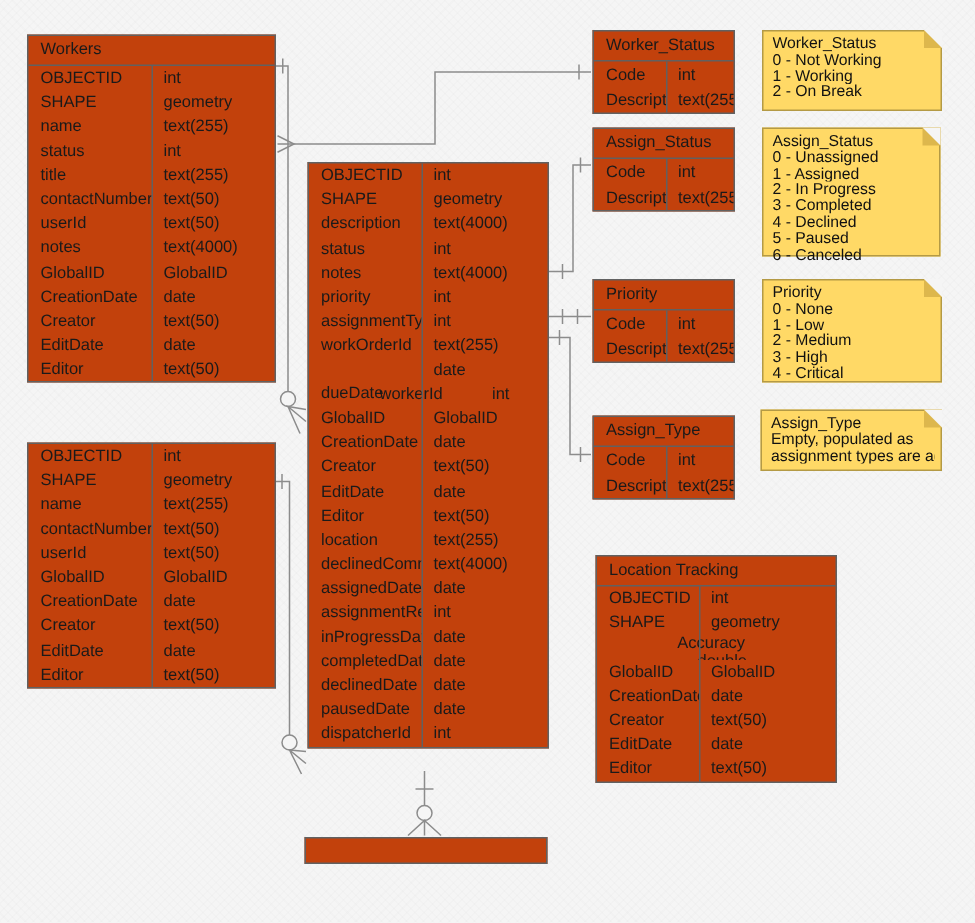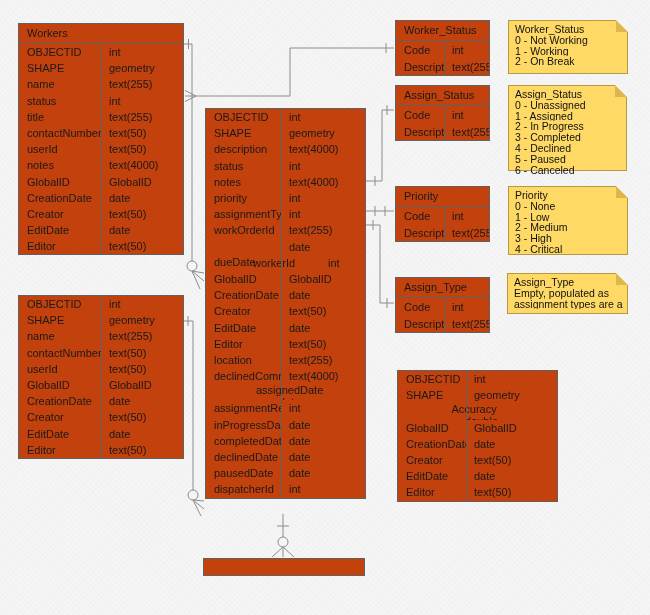--- a/index.html
+++ b/index.html
@@ -252,21 +252,21 @@
           <span class="er-field-type">text(50)</span>
         </div>
         <div class="er-row" style="height: 16.2px;">
           <span class="er-field-name" style="width: 75px;">location</span>
           <span class="er-field-type">text(255)</span>
         </div>
         <div class="er-row" style="height: 16.2px;">
           <span class="er-field-name" style="width: 75px;">declinedComment</span>
           <span class="er-field-type">text(4000)</span>
         </div>
-        <div class="er-row" style="height: 16.2px; flex-direction: column;">
+        <div class="er-row" style="height: 16.2px;">
           <span class="er-field-name" style="width: 75px;">assignedDate</span>
           <span class="er-field-type">date</span>
         </div>
         <div class="er-row" style="height: 16.2px;">
           <span class="er-field-name" style="width: 75px;">assignmentRead</span>
           <span class="er-field-type">int</span>
         </div>
         <div class="er-row" style="height: 16.2px;">
           <span class="er-field-name" style="width: 75px;">inProgressDate</span>
           <span class="er-field-type">date</span>
@@ -339,20 +339,21 @@
           <span class="er-field-name" style="width: 48px;">Code</span>
           <span class="er-field-type">int</span>
         </div>
         <div class="er-row" style="height: 17px;">
           <span class="er-field-name" style="width: 48px;">Description</span>
           <span class="er-field-type">text(255)</span>
         </div>
       </div>
     </div>
     <div class="er-table" style="left: 397px; top: 370px; width: 161px;">
+      <div class="er-title">Location Tracking</div>
       <div class="er-body">
         <div class="er-split" style="left: 68px;"></div>
         <div class="er-row" style="height: 16.2px;">
           <span class="er-field-name" style="width: 68px;">OBJECTID</span>
           <span class="er-field-type">int</span>
         </div>
         <div class="er-row" style="height: 16.2px;">
           <span class="er-field-name" style="width: 68px;">SHAPE</span>
           <span class="er-field-type">geometry</span>
         </div>

